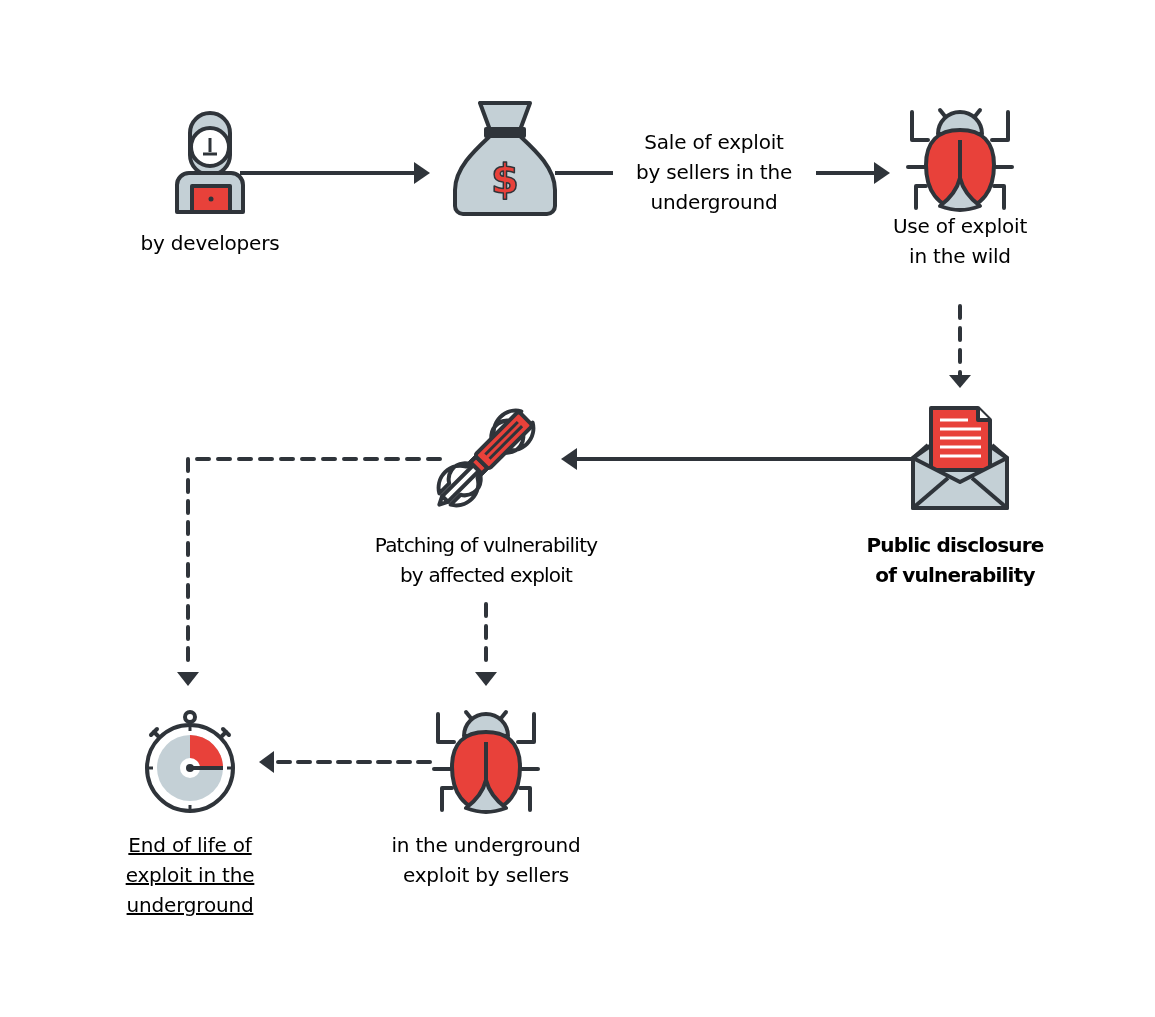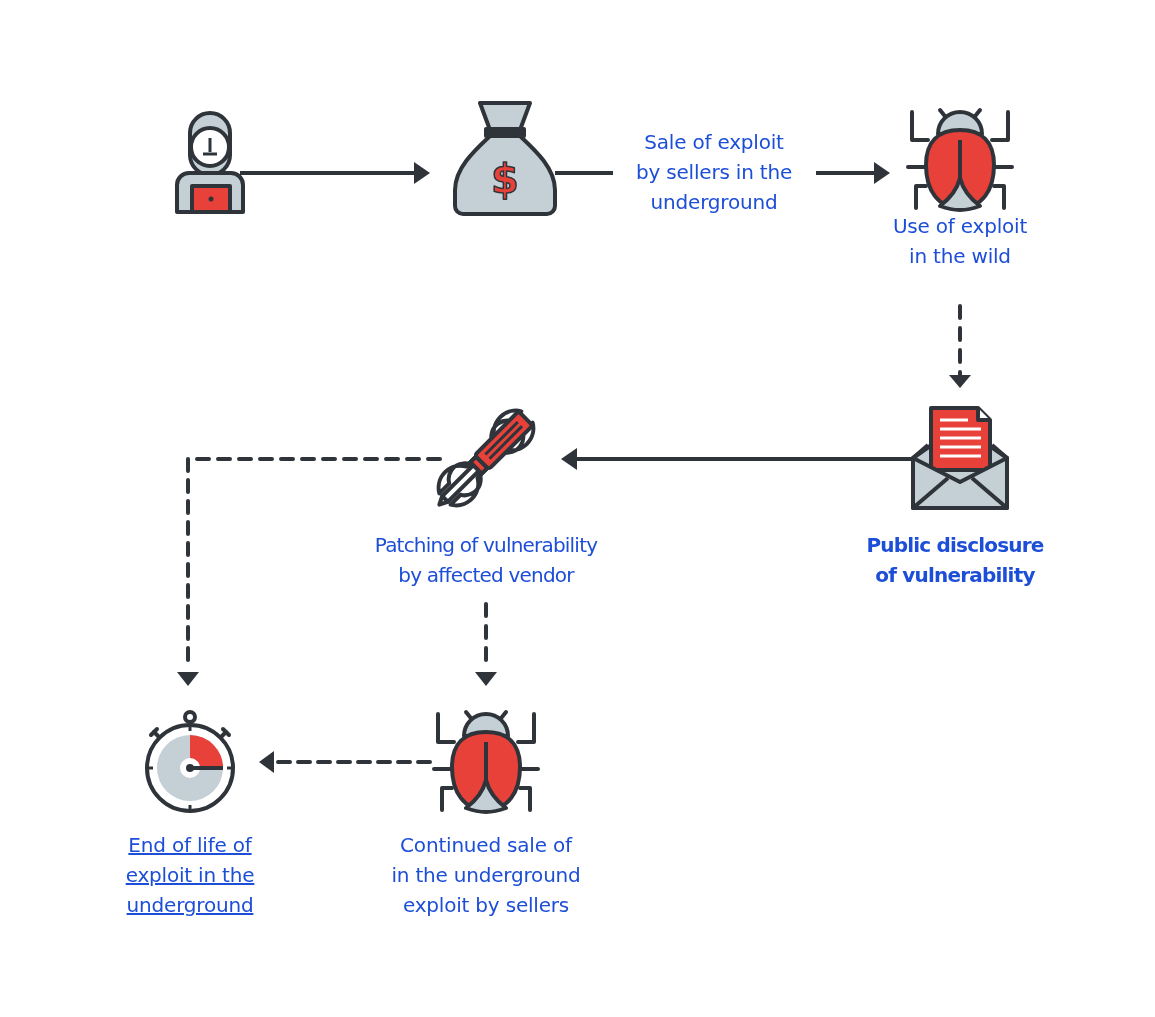--- a/index.html
+++ b/index.html
@@ -1,20 +1,20 @@
 <!DOCTYPE html>
 <html><head>
 <meta charset="utf-8">
 <style>
   html, body { margin:0; padding:0; background:#ffffff; }
   body { width:1155px; height:1017px; position:relative; overflow:hidden;
          font-family:"DejaVu Sans", sans-serif; color:#2f343a; }
   svg#diagram { position:absolute; left:0; top:0; width:1155px; height:1017px; }
   .label { position:absolute; text-align:center; font-size:20px; line-height:30px;
-           color:#1d4ed8; white-space:nowrap; transform:translateX(-50%); letter-spacing:-0.2px; }
+           color:#000000; white-space:nowrap; transform:translateX(-50%); letter-spacing:-0.2px; }
   .label span { display:block; }
   .narrow { letter-spacing:-0.8px; }
 </style>
 </head>
 <body>
 
 <svg id="diagram" viewBox="0 0 1155 1017">
   <defs>
     <marker id="arrowhead" viewBox="0 0 10 10" refX="5" refY="5" markerWidth="10" markerHeight="10" orient="auto-start-reverse" markerUnits="userSpaceOnUse">
       <path d="M0,0 L10,5 L0,10 Z" fill="#2f343a"></path>
@@ -151,40 +151,40 @@
     </g>
     <circle cx="0" cy="0" r="33" fill="#c4d0d6"></circle>
     <path id="stopwatch-elapsed" d="M0,0 L0,-33 A33,33 0 0 1 33.00,-0.00 Z" fill="#e8413a"></path>
     <circle cx="0" cy="0" r="10" fill="#ffffff"></circle>
     <line x1="0" y1="0" x2="33" y2="0" stroke="#2f343a" stroke-width="4"></line>
     <circle cx="0" cy="0" r="4" fill="#2f343a"></circle>
   </g>
 </svg>
 
 <div class="label" style="left:210px; top:228px;">
+  <span>by developers</span>
 </div>
 <div class="label" style="left:714px; top:127px;">
   <span>Sale of exploit</span>
   <span>by sellers in the</span>
   <span>underground</span>
 </div>
 <div class="label" style="left:960px; top:211px;">
   <span>Use of exploit</span>
   <span>in the wild</span>
 </div>
 <div class="label narrow" style="left:955px; top:530px;font-weight:bold;">
   <span>Public disclosure</span>
   <span>of vulnerability</span>
 </div>
 <div class="label narrow" style="left:486px; top:530px;">
   <span>Patching of vulnerability</span>
-  <span>by affected vendor</span>
+  <span>by affected exploit</span>
 </div>
 <div class="label" style="left:486px; top:830px;">
-  <span>Continued sale of</span>
   <span>in the underground</span>
   <span>exploit by sellers</span>
 </div>
 <div class="label" style="left:190px; top:830px;text-decoration:underline;">
   <span>End of life of</span>
   <span>exploit in the</span>
   <span>underground</span>
 </div>
 
 </body></html>

